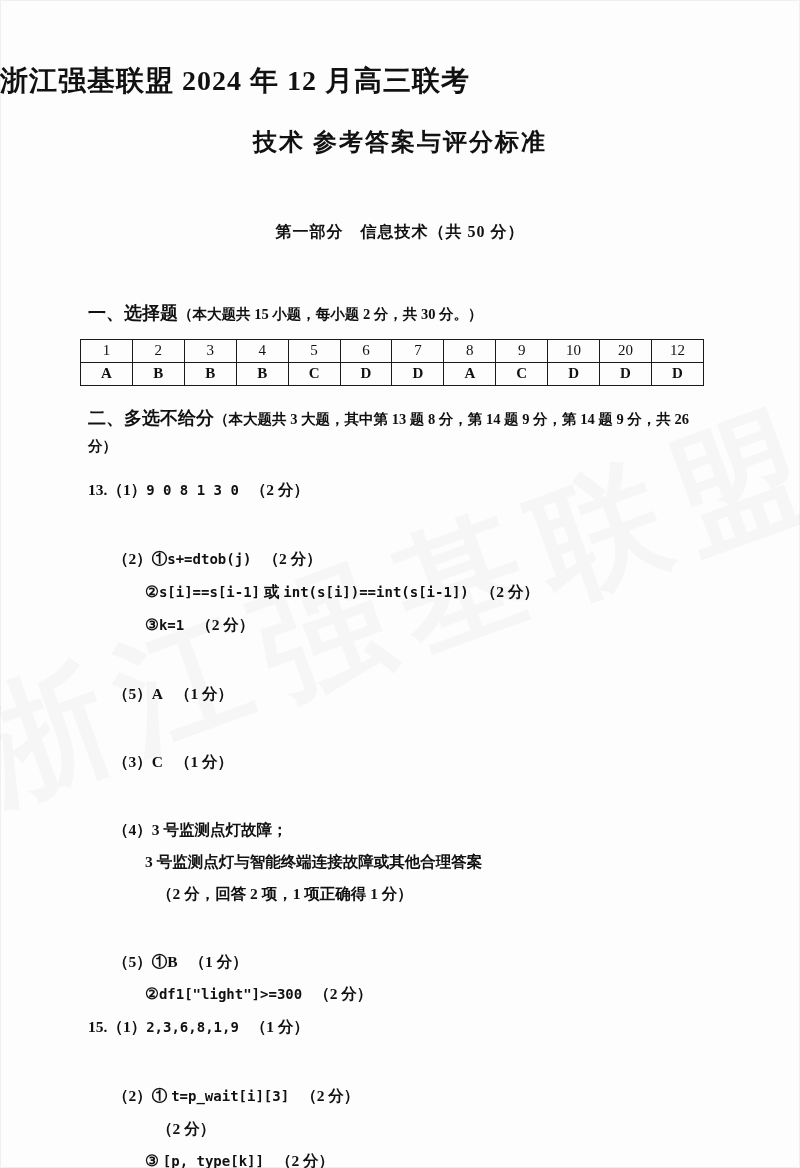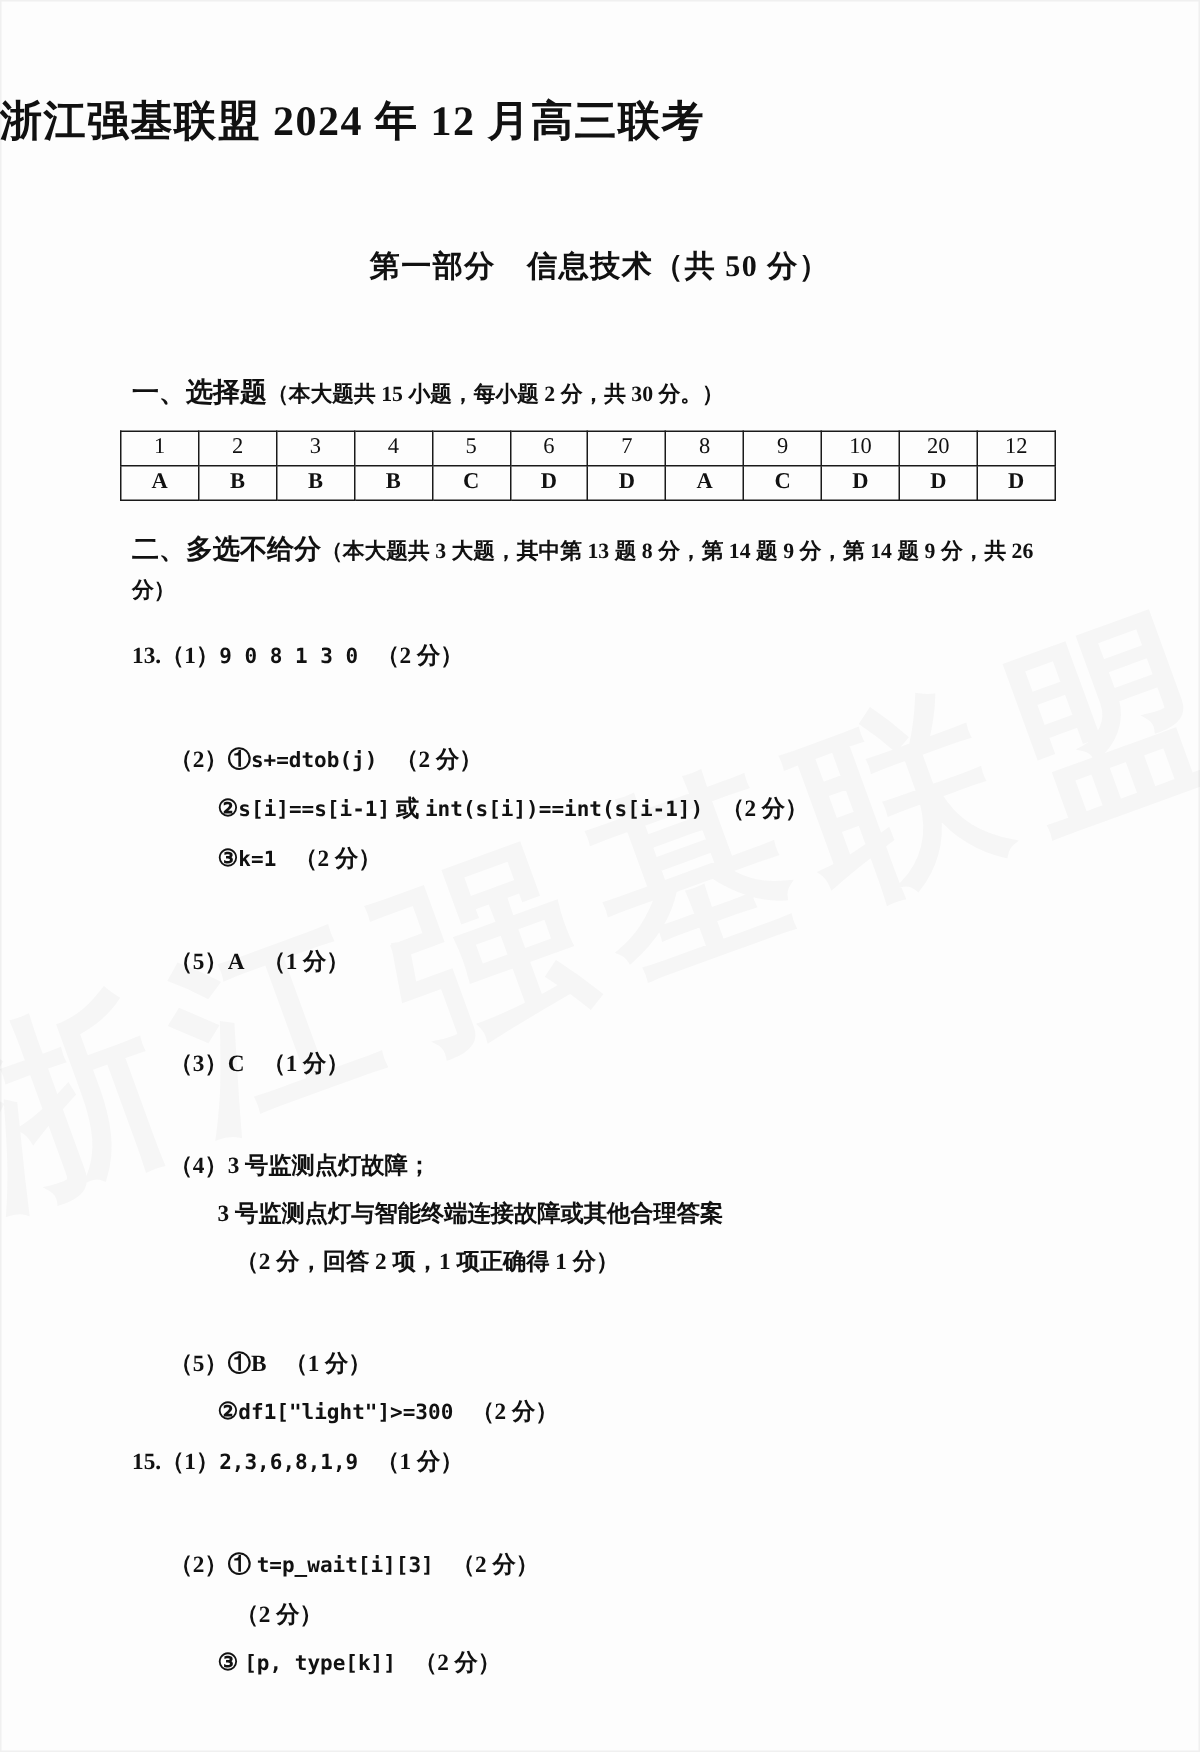--- a/index.html
+++ b/index.html
@@ -36,21 +36,21 @@
   .doc-subtitle{
     margin:26px 0 0 0;
     text-align:center;
     font-size:24px;
     font-weight:bold;
     letter-spacing:2px;
   }
   .part-heading{
     margin:64px 0 0 0;
     text-align:center;
-    font-size:20px;
+    font-size:16px;
     font-weight:bold;
     letter-spacing:1px;
   }
   .sec-heading{
     margin:56px 150px 10px 88px;
     line-height:1.65;
   }
   .sec-heading .bold{font-size:18px;font-weight:bold;}
   .sec-heading .note{font-size:14.5px;font-weight:bold;}
   .sec-heading.second{margin-top:18px;margin-right:110px;}
@@ -93,20 +93,21 @@
   }
   .ascore{white-space:nowrap;margin-left:12px;}
 </style>
 </head>
 <body>
 
 <div class="page">
   <div class="watermark">浙江强基联盟</div>
   <div class="content">
     <h1 class="doc-title">浙江强基联盟 2024 年 12 月高三联考</h1>
+    <h2 class="doc-subtitle">技术  参考答案与评分标准</h2>
     <h3 class="part-heading">第一部分　信息技术（共 50 分）</h3>
 
     <div class="sec-heading">
       <span class="bold">一、选择题</span><span class="note">（本大题共 15 小题，每小题 2 分，共 30 分。）</span>
     </div>
 
     <table class="answer-table">
       <tbody>
         <tr id="row-numbers" class="numbers-row">
             <td>1</td>

